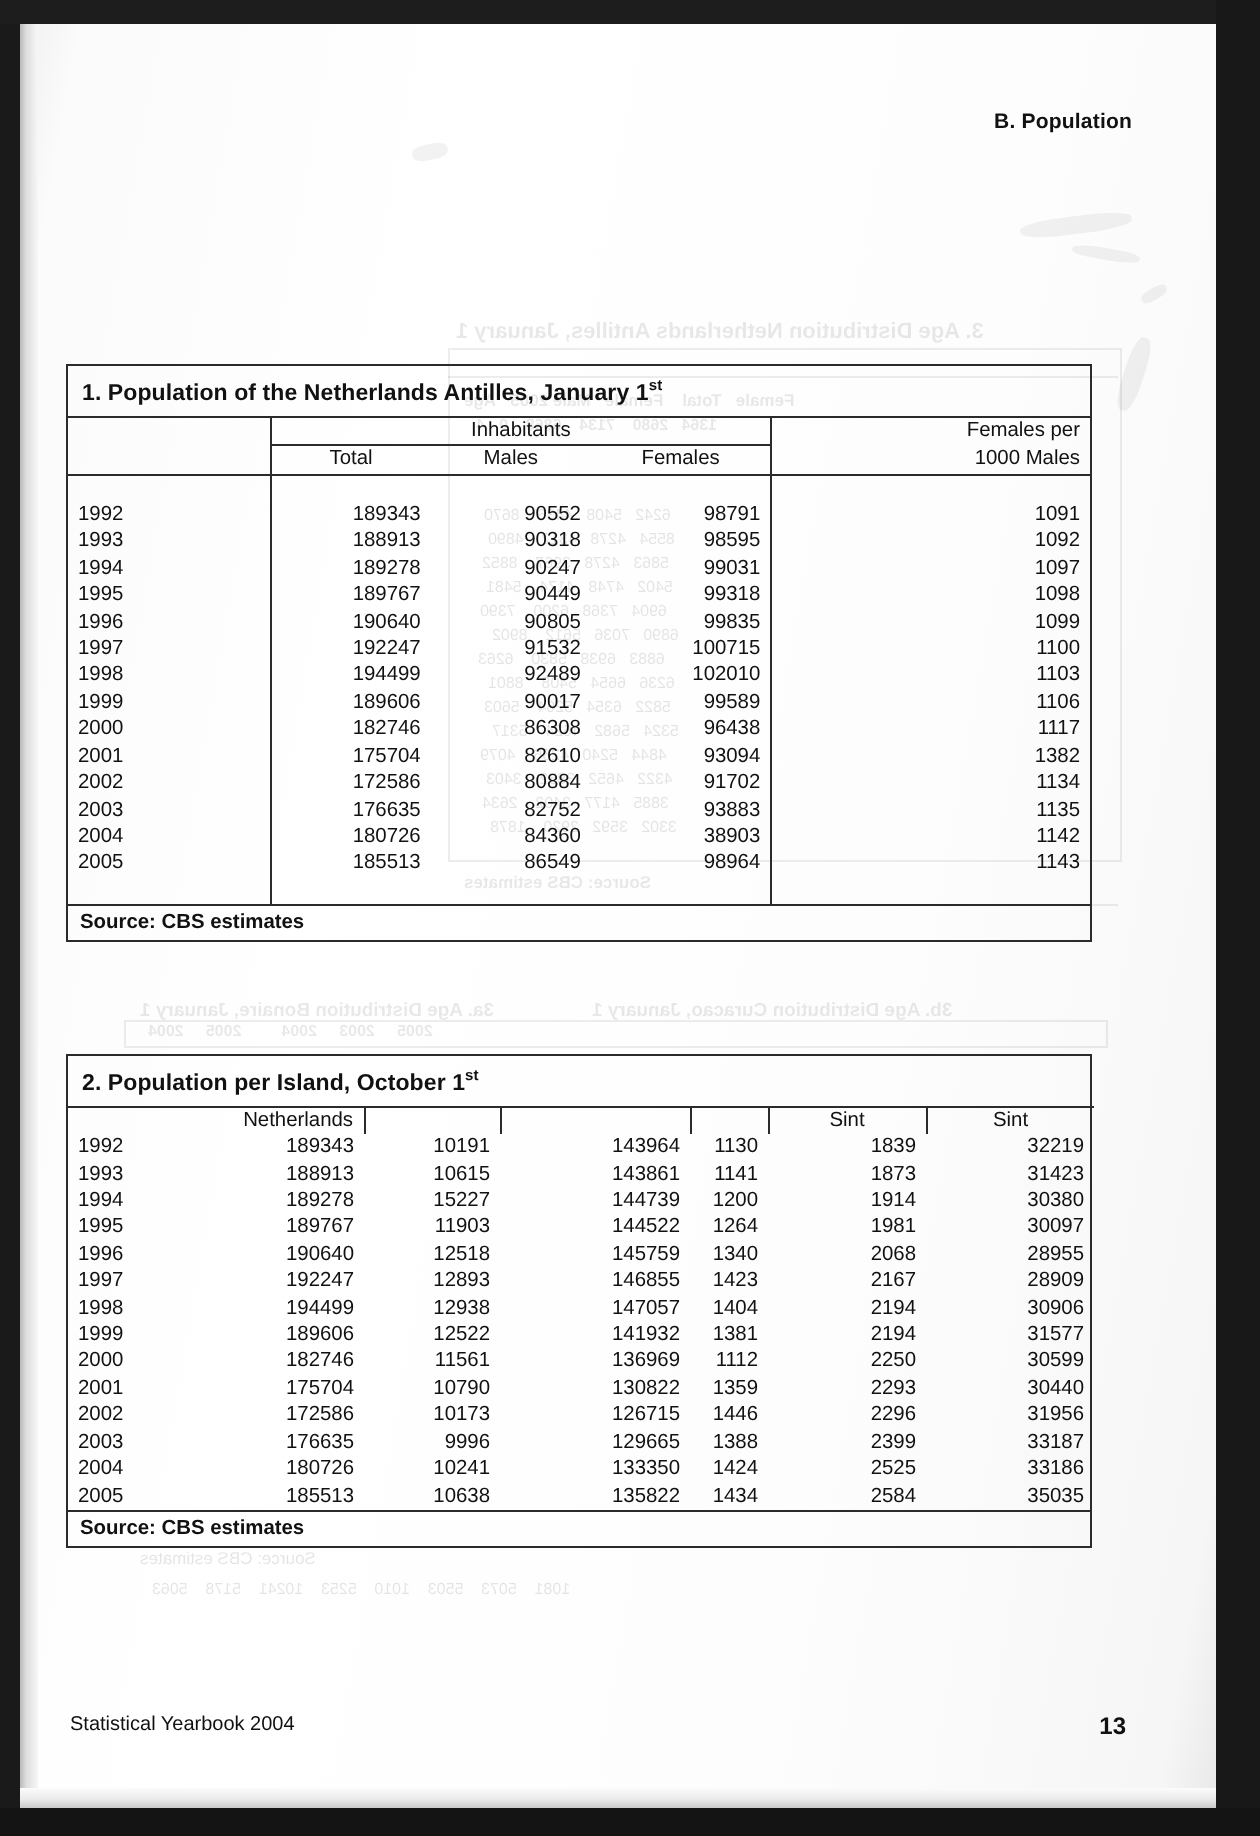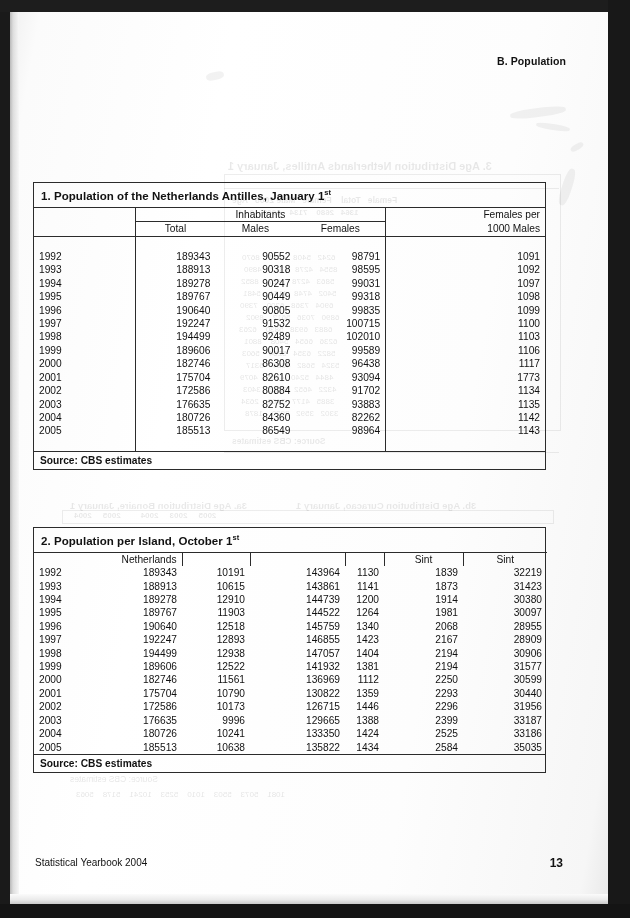--- a/index.html
+++ b/index.html
@@ -357,21 +357,21 @@
         <td class="num">96438</td>
         <td class="bl"></td>
         <td class="num">1117</td>
       </tr>
       <tr>
         <td class="yr">2001</td>
         <td class="num bl">175704</td>
         <td class="num">82610</td>
         <td class="num">93094</td>
         <td class="bl"></td>
-        <td class="num">1773</td>
+        <td class="num">1382</td>
       </tr>
       <tr>
         <td class="yr">2002</td>
         <td class="num bl">172586</td>
         <td class="num">80884</td>
         <td class="num">91702</td>
         <td class="bl"></td>
         <td class="num">1134</td>
       </tr>
       <tr>
@@ -379,21 +379,21 @@
         <td class="num bl">176635</td>
         <td class="num">82752</td>
         <td class="num">93883</td>
         <td class="bl"></td>
         <td class="num">1135</td>
       </tr>
       <tr>
         <td class="yr">2004</td>
         <td class="num bl">180726</td>
         <td class="num">84360</td>
-        <td class="num">82262</td>
+        <td class="num">38903</td>
         <td class="bl"></td>
         <td class="num">1142</td>
       </tr>
       <tr>
         <td class="yr">2005</td>
         <td class="num bl">185513</td>
         <td class="num">86549</td>
         <td class="num">98964</td>
         <td class="bl"></td>
         <td class="num">1143</td>
@@ -450,21 +450,21 @@
       <tr>
         <td class="num"><span class="yr" style="float:left">1993</span><span>188913</span></td>
         <td class="num">10615</td>
         <td class="num">143861</td>
         <td class="num">1141</td>
         <td class="num">1873</td>
         <td class="num">31423</td>
       </tr>
       <tr>
         <td class="num"><span class="yr" style="float:left">1994</span><span>189278</span></td>
-        <td class="num">12910</td>
+        <td class="num">15227</td>
         <td class="num">144739</td>
         <td class="num">1200</td>
         <td class="num">1914</td>
         <td class="num">30380</td>
       </tr>
       <tr>
         <td class="num"><span class="yr" style="float:left">1995</span><span>189767</span></td>
         <td class="num">11903</td>
         <td class="num">144522</td>
         <td class="num">1264</td>

